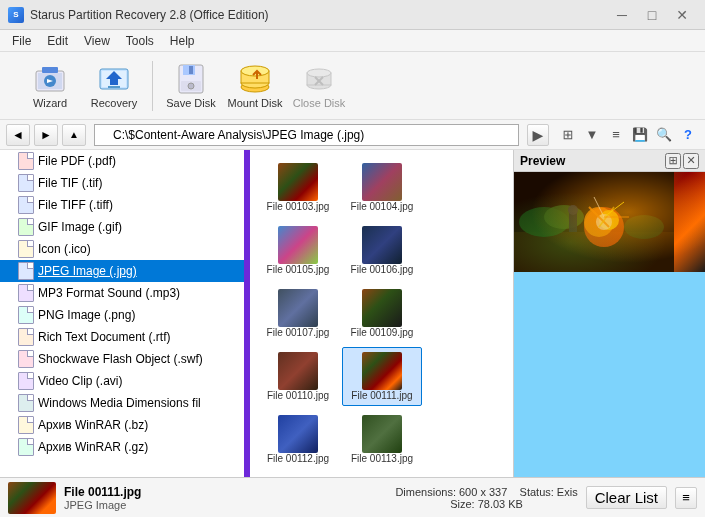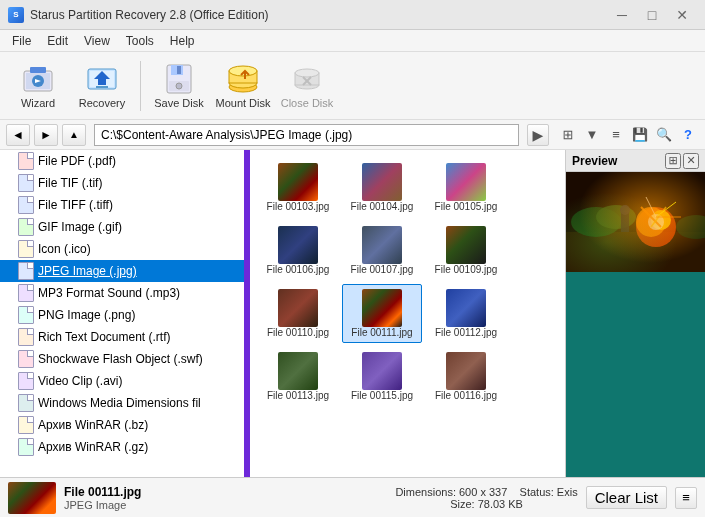--- a/index.html
+++ b/index.html
@@ -10,30 +10,30 @@
     .title-bar-left { display: flex; align-items: center; gap: 6px; font-size: 12px; color: #333; }
     .title-bar-icon { width: 16px; height: 16px; background: linear-gradient(135deg, #4a9eff, #2060cc); border-radius: 2px; display: flex; align-items: center; justify-content: center; color: white; font-size: 8px; font-weight: bold; }
     .title-bar-controls { display: flex; gap: 0; }
     .title-btn { width: 30px; height: 20px; border: none; background: transparent; cursor: pointer; font-size: 14px; color: #666; display: flex; align-items: center; justify-content: center; }
 
     
     .menu-bar { background: #f5f5f5; height: 22px; display: flex; align-items: center; padding: 0 4px; border-bottom: 1px solid #ddd; }
     .menu-item { padding: 2px 8px; cursor: pointer; color: #333; font-size: 12px; }
 
     
-    .toolbar { background: #f5f5f5; height: 68px; display: flex; align-items: center; padding: 4px 8px; border-bottom: 1px solid #ddd; gap: 4px; }
+    .toolbar { background: #f5f5f5; height: 68px; display: flex; align-items: center; padding: 4px 20px; border-bottom: 1px solid #ddd; gap: 4px; }
     .tool-btn { display: flex; flex-direction: column; align-items: center; justify-content: center; width: 60px; height: 58px; border: 1px solid transparent; cursor: pointer; border-radius: 3px; gap: 2px; font-size: 11px; color: #333; }
     .tool-icon { width: 32px; height: 32px; display: flex; align-items: center; justify-content: center; }
     .toolbar-sep { width: 1px; height: 50px; background: #ccc; margin: 0 4px; }
 
     
     .nav-bar { background: #f5f5f5; height: 30px; display: flex; align-items: center; padding: 2px 6px; border-bottom: 1px solid #ddd; gap: 4px; }
     .nav-btn { width: 24px; height: 22px; border: 1px solid #ccc; background: linear-gradient(to bottom, #fff, #e8e8e8); cursor: pointer; display: flex; align-items: center; justify-content: center; border-radius: 2px; font-size: 12px; }
     .nav-path { flex: 1; height: 22px; border: 1px solid #aaa; background: white; padding: 0 6px; font-size: 12px; display: flex; align-items: center; margin: 0 4px; }
-    .nav-path-text { flex: 1; overflow: hidden; white-space: nowrap; text-overflow: ellipsis; }
+    .nav-path-text { flex: 1; overflow: hidden; white-space: nowrap; text-overflow: ellipsis; margin-left: 12px; }
     .nav-go { width: 22px; height: 22px; border: 1px solid #ccc; background: linear-gradient(to bottom, #fff, #e8e8e8); cursor: pointer; display: flex; align-items: center; justify-content: center; border-radius: 2px; font-size: 14px; color: #555; }
     .nav-right { display: flex; gap: 2px; margin-left: 4px; }
     .nav-icon-btn { width: 22px; height: 22px; border: 1px solid transparent; background: transparent; cursor: pointer; display: flex; align-items: center; justify-content: center; border-radius: 2px; font-size: 13px; color: #555; }
 
     
     .main-area { display: flex; height: calc(517px - 30px - 22px - 68px - 30px - 40px); }
     
     
     .left-panel { width: 250px; border-right: 6px solid #6d28d9; background: white; overflow-y: auto; overflow-x: hidden; }
     .tree-item { display: flex; align-items: center; padding: 2px 4px; cursor: pointer; white-space: nowrap; font-size: 12px; }
@@ -41,21 +41,21 @@
     .tree-expand { width: 14px; display: flex; align-items: center; justify-content: center; font-size: 9px; color: #666; cursor: pointer; flex-shrink: 0; }
     
     
     .right-panel { flex: 1; background: white; overflow-y: auto; overflow-x: hidden; position: relative; }
     .file-grid { display: flex; flex-wrap: wrap; padding: 8px; gap: 4px; align-content: flex-start; }
     .file-item { display: flex; flex-direction: column; align-items: center; width: 80px; cursor: pointer; padding: 4px; border: 1px solid transparent; border-radius: 2px; font-size: 11px; text-align: center; }
     .file-item.context-target { background: #cce4ff; border-color: #0078d7; }
     .file-label { font-size: 10px; color: #333; word-break: break-all; }
 
     
-    .preview-panel { width: 140px; border-left: 1px solid #ccc; background: #0f766e; }
+    .preview-panel { width: 192px; border-left: 1px solid #ccc; background: #7dd3fc; }
     .preview-header { height: 22px; background: #e8e8e8; border-bottom: 1px solid #ccc; display: flex; align-items: center; justify-content: space-between; padding: 0 6px; font-size: 12px; font-weight: bold; }
     .preview-icons { display: flex; gap: 2px; }
     .preview-icon-btn { width: 16px; height: 16px; cursor: pointer; display: flex; align-items: center; justify-content: center; font-size: 11px; color: #555; }
     .preview-image { width: 100%; height: 100px; background: linear-gradient(135deg, #8B4513 0%, #2d5016 30%, #8B0000 60%, #ff6600 80%, #1a1a1a 100%); position: relative; overflow: hidden; }
     .preview-image-overlay { position: absolute; inset: 0; background: radial-gradient(ellipse at 60% 40%, rgba(255,150,0,0.6) 0%, transparent 60%), radial-gradient(ellipse at 30% 70%, rgba(100,200,50,0.3) 0%, transparent 50%); }
 
     
     .status-bar { height: 40px; background: #f5f5f5; border-top: 1px solid #ccc; display: flex; align-items: center; padding: 0 8px; gap: 8px; }
     .status-thumb { width: 48px; height: 32px; background: linear-gradient(135deg, #3060a0, #a04060); border-radius: 2px; flex-shrink: 0; overflow: hidden; }
     .status-thumb-inner { width: 100%; height: 100%; background: linear-gradient(135deg, #8B4513 0%, #2d5016 30%, #8B0000 60%, #ff6600 80%); }

